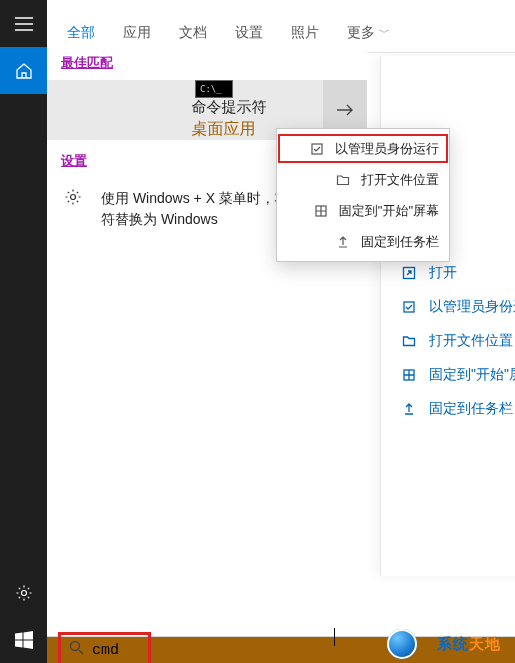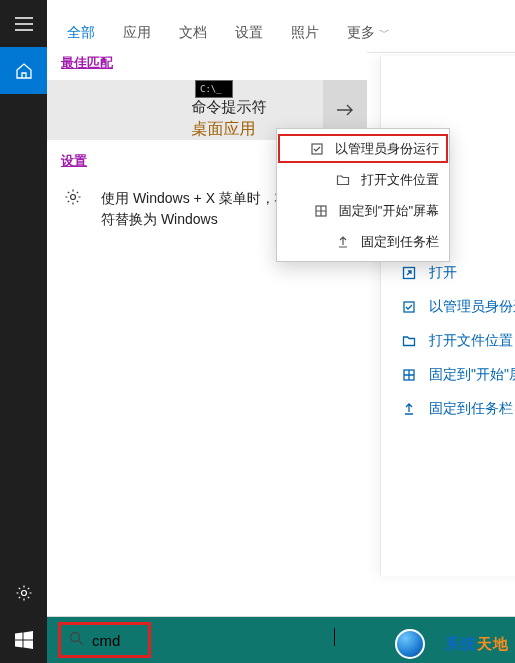--- a/index.html
+++ b/index.html
@@ -41,28 +41,28 @@
   .ctx-item { display: flex; align-items: center; height: 31px; padding: 0 10px; gap: 10px; font-size: 13px; color: #222; cursor: pointer; justify-content: flex-end; }
   .ctx-item.hl { outline: 2px solid #d22; outline-offset: -3px; }
   .ctx-ico { width: 16px; height: 16px; display: flex; align-items: center; justify-content: center; color: #555; }
 
   
   .detail { position: absolute; left: 380px; top: 56px; width: 300px; height: 520px; background: #fff; border-left: 1px solid #e8e8e8; box-shadow: -4px 0 12px rgba(0,0,0,.05); padding-top: 200px; }
   .detail-link { display: flex; align-items: center; gap: 12px; padding: 8px 20px; font-size: 14px; color: #0066b4; cursor: pointer; }
   .detail-link .ico { width: 16px; height: 16px; display: flex; align-items: center; justify-content: center; color: #0066b4; }
 
   
-  .searchbar { position: absolute; left: 47px; bottom: 0; right: 0; height: 47px; background: #0f766e; border-top: 1px solid #d6d6d6; display: flex; align-items: center; }
+  .searchbar { position: absolute; left: 47px; bottom: 0; right: 0; height: 27px; background: #a16207; border-top: 1px solid #d6d6d6; display: flex; align-items: center; font-family: Liberation Mono, monospace; }
   .search-box { display: flex; align-items: center; height: 30px; margin-left: 14px; padding: 0 8px; outline: 3px solid #d22; outline-offset: 0; }
   .search-ico { color: #444; margin-right: 8px; }
   .search-input { border: none; outline: none; font-size: 15px; font-family: inherit; width: 48px; background: transparent; }
   .caret { position: absolute; left: 287px; bottom: 17px; width: 1px; height: 18px; background: #000; }
 
   
-  .watermark { position: absolute; right: 0; bottom: 0; display: flex; align-items: center; gap: 20px; padding: 6px 6px 4px; z-index: 30; }
+  .watermark { position: absolute; right: 8px; bottom: 0; display: flex; align-items: center; gap: 20px; padding: 6px 6px 4px; z-index: 30; }
   .wm-globe { width: 30px; height: 30px; border-radius: 50%; background: radial-gradient(circle at 35% 30%, #6ec7ff 0%, #1a7ad1 55%, #0b3d7a 100%); box-shadow: 0 0 0 2px #fff inset; }
   .wm-text { font-size: 15px; font-weight: 700; letter-spacing: 1px; }
   .wm-sys { color: #0a69c2; }
   .wm-td { color: #ff8c1a; }
 </style>
 </head>
 <body>
 <div class="root">
 
 <div class="rail">

